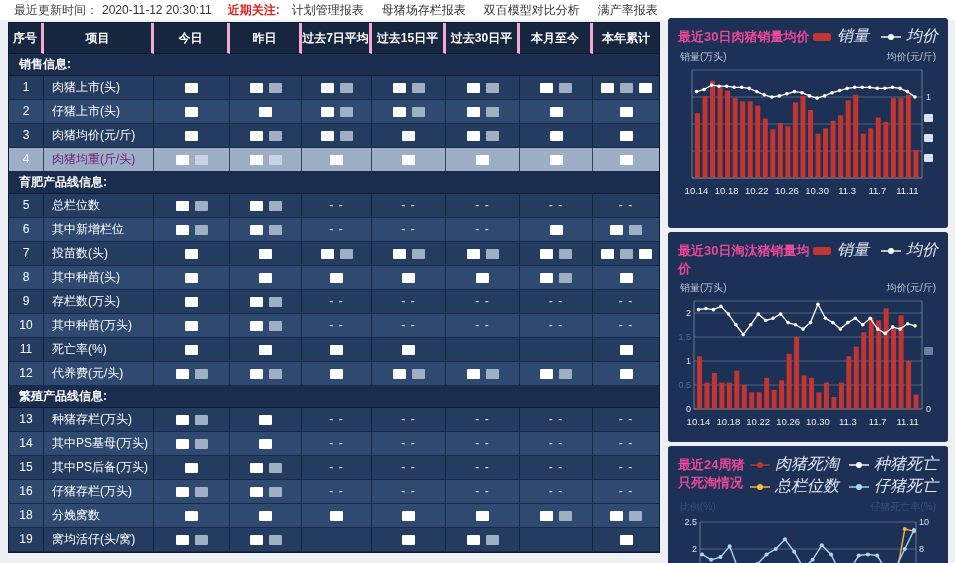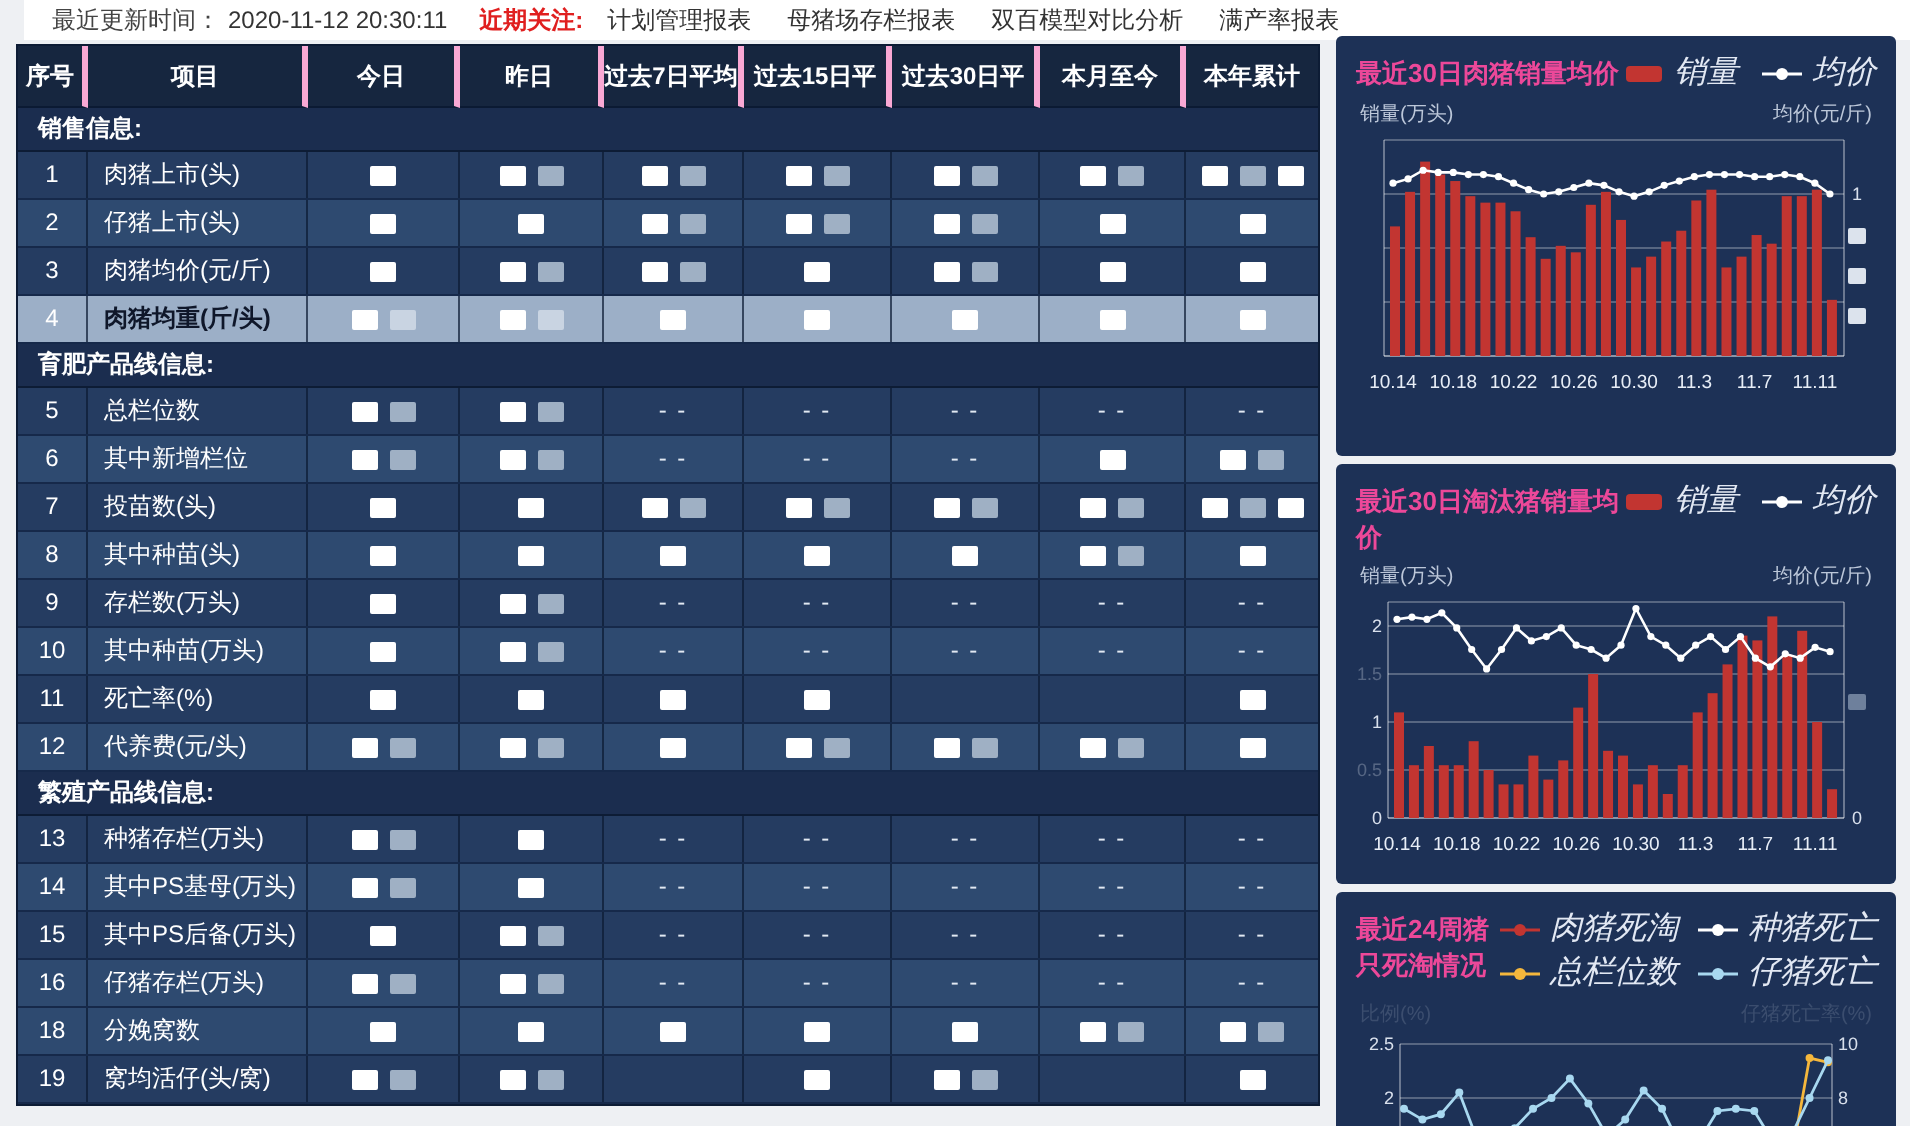--- a/index.html
+++ b/index.html
@@ -3,21 +3,21 @@
 <meta charset="utf-8">
 <style>
   html,body{margin:0;padding:0;}
   body{
     width:955px;height:563px;overflow:hidden;position:relative;
     background:#eef0f3;
     font-family:"Liberation Sans","DejaVu Sans",sans-serif;
   }
   
   .topbar{
-    position:absolute;top:0;left:12px;right:0;height:20px;background:#ffffff;
+    position:absolute;top:0;left:0;right:0;height:20px;background:#ffffff;
     display:flex;align-items:center;padding-left:14px;font-size:12px;color:#333;
     white-space:nowrap;
   }
   .topbar .lbl{color:#444;}
   .topbar .time{color:#333;margin-left:4px;text-align:right;}
   .topbar .focus{color:#e01f1f;font-weight:bold;margin-left:16px;}
   .topbar .menu{display:flex;gap:18px;margin-left:12px;}
   .menu-item{color:#333;cursor:pointer;}
 
   
@@ -33,21 +33,21 @@
   }
   .hcell:last-child{border-right:none;}
   .sec{
     height:21px;line-height:21px;background:#1b2d4f;color:#fff;font-weight:bold;
     font-size:12px;padding-left:10px;border-bottom:1px solid #0d1c35;
   }
   .drow{height:23px;line-height:23px;font-size:12px;color:#fff;border-bottom:1px solid #16294a;cursor:pointer;}
   .drow.dark{background:#253c61;}
   .drow.light{background:#2e4a70;}
   .drow.hl{background:#9cafc7;}
-  .drow.hl .cell.lbl{color:#0f172a;font-weight:bold;}
+  .drow.hl .cell.lbl{color:#701a75;}
   .cell{text-align:center;border-right:1px solid rgba(12,26,50,.7);overflow:hidden;}
   .cell:last-child{border-right:none;}
   .cell.lbl{text-align:left;padding-left:8px;}
   .blk{display:inline-block;width:13px;height:10px;background:#ffffff;border-radius:1px;margin:0 3px;vertical-align:middle;}
   .blk.g{background:#9fb0c4;}
   .drow.hl .blk.g{background:#c9d4e2;}
   .dash{color:#e2e9f2;letter-spacing:1px;}
 
   
   .charts{position:absolute;left:668px;top:18px;width:280px;}

